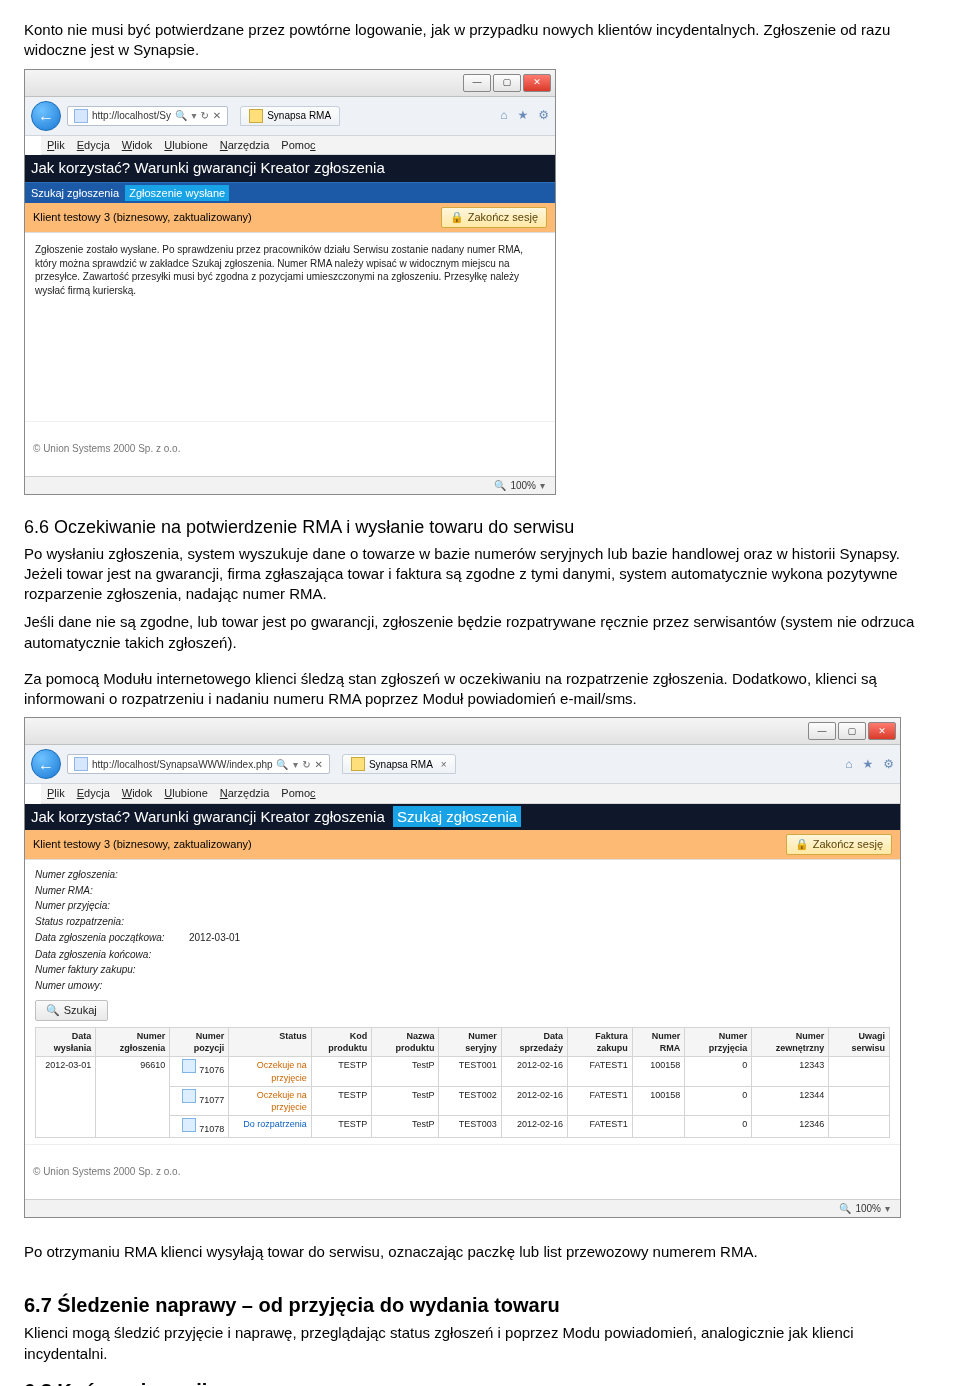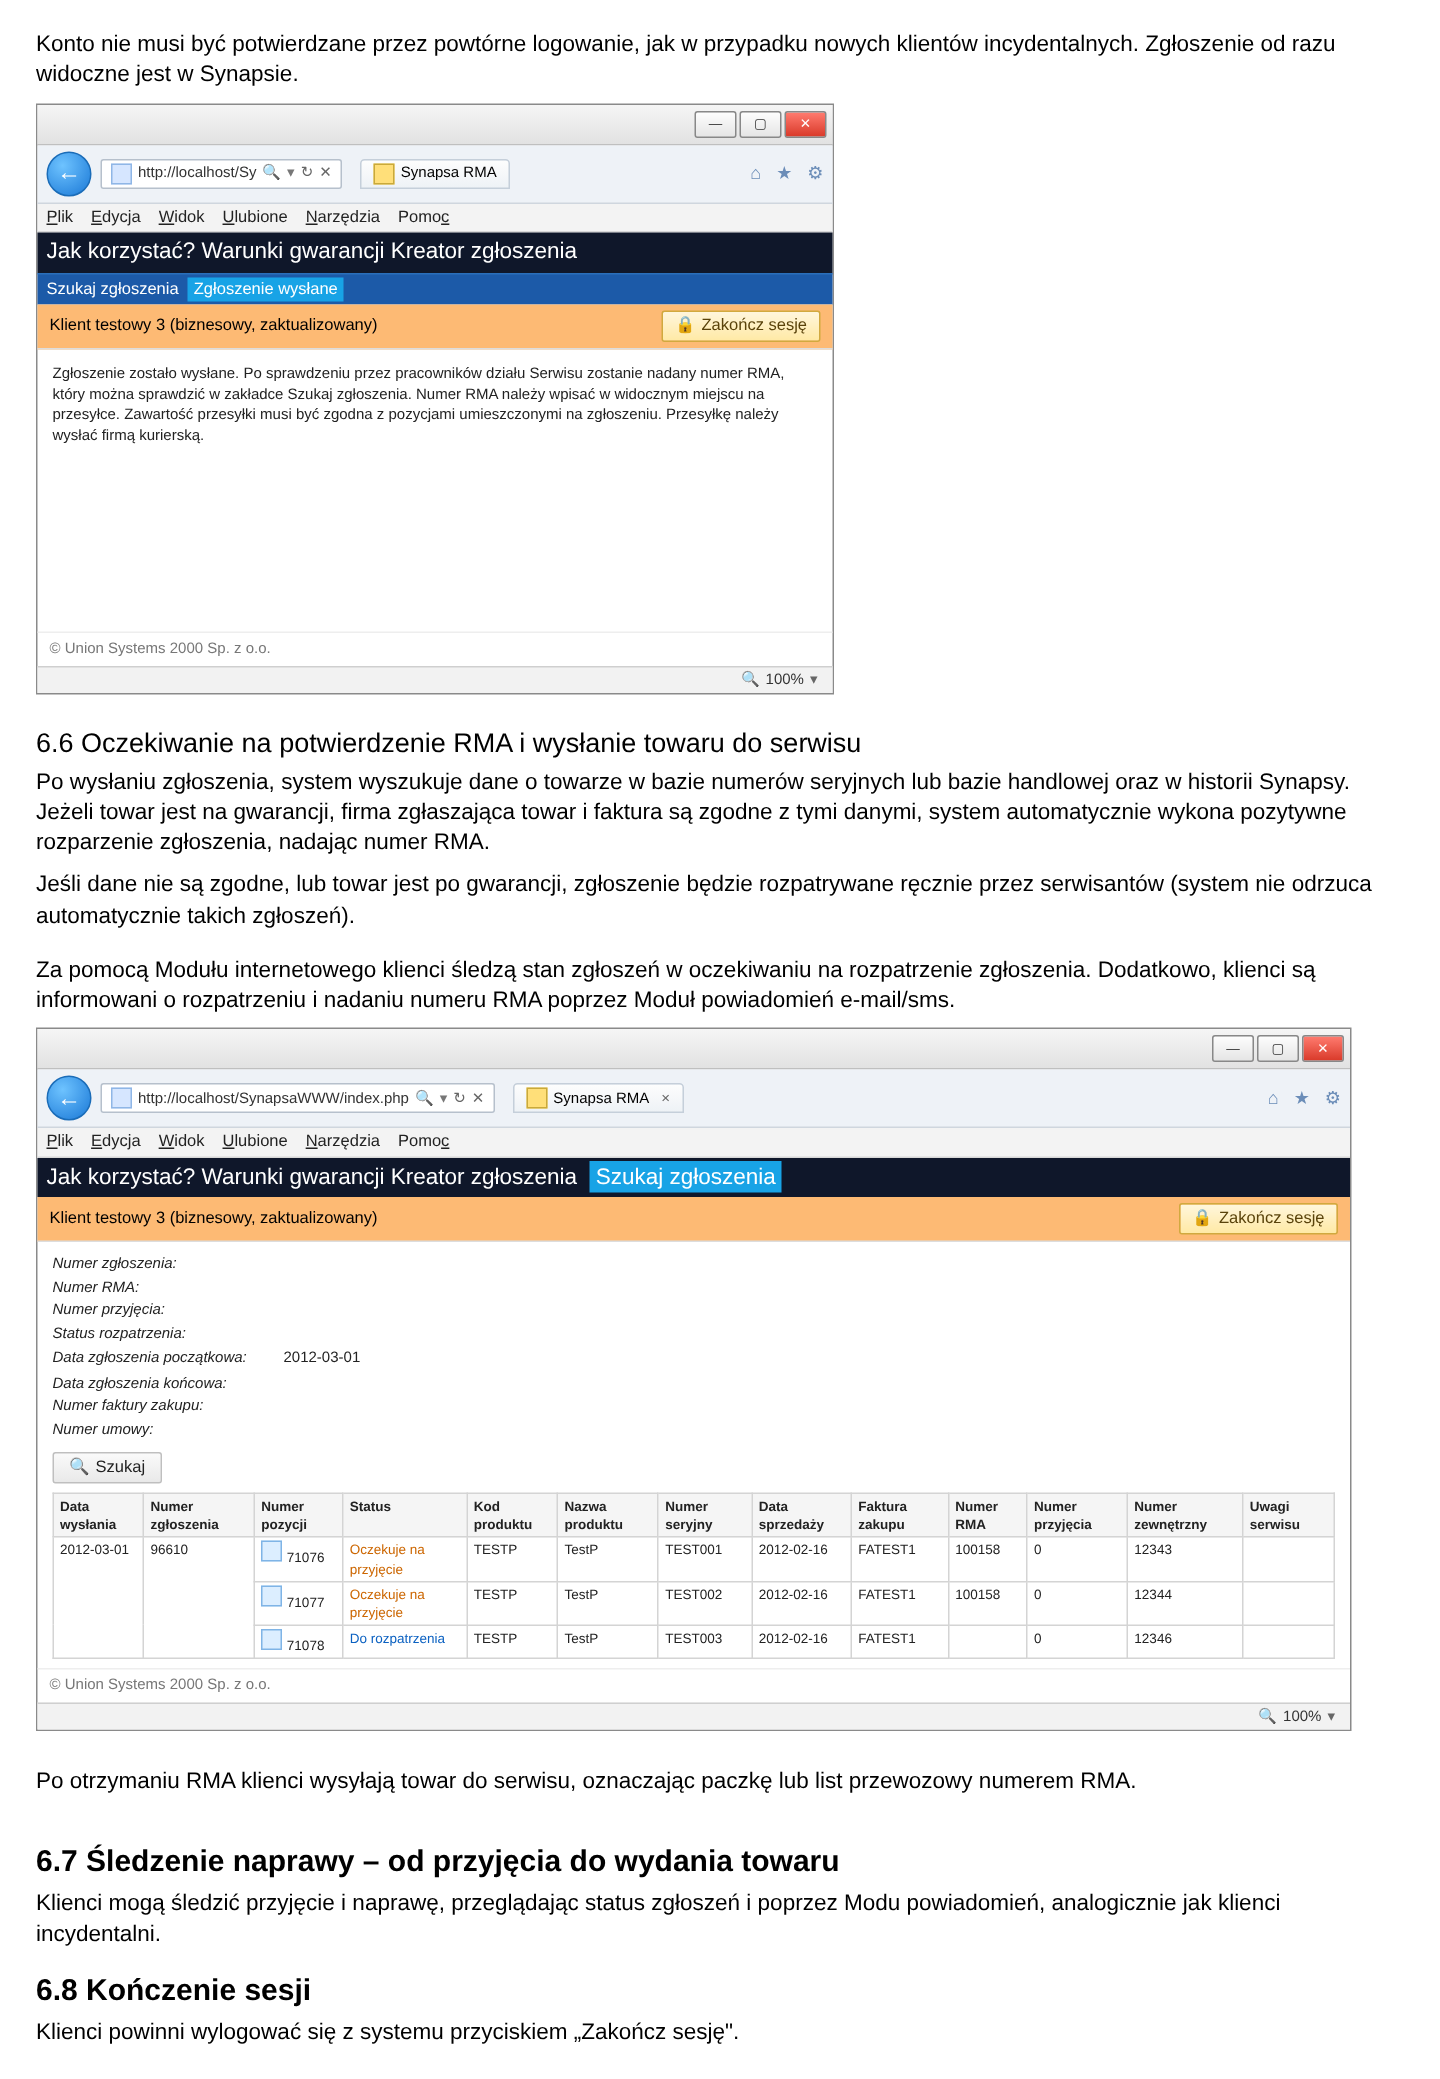--- a/index.html
+++ b/index.html
@@ -87,21 +87,21 @@
     padding:2px 8px;border-radius:3px 3px 0 0;font-size:10px;
   }
   .tab .favicon{width:12px;height:12px;background:#ffdf79;border:1px solid #c9a93b;}
   .tab-close{font-size:10px;color:#666;margin-left:4px;}
   .tab-tools {
     margin-left:auto;display:flex;gap:10px;color:#6b8db8;font-size:12px;
   }
   .ie-menu {
     background:#f3f3f3;border-bottom:1px solid #d7d7d7;
     padding:2px 6px;font-size:11px;color:#222;
-    display:flex;gap:12px;
+    display:flex;gap:12px;margin-left:16px;
   }
   .ie-menu span{cursor:default;}
   .ie-menu u{text-decoration:underline;}
   .nav1 {
     background:#0f172a;color:#fff;font-size:15px;
     padding:3px 6px;
   }
   .nav1 .active{background:#18a3e6;padding:2px 4px;}
   .nav2 {
     background:#1c5aa8;border-top:1px solid #2a6fba;color:#fff;font-size:11px;
@@ -114,38 +114,38 @@
     padding:4px 8px;font-size:11px;
   }
   .logout-btn {
     display:inline-flex;align-items:center;gap:4px;
     border:1px solid #d1a93f;background:linear-gradient(#fff6dc,#ffe9a5);
     padding:2px 8px;font-size:11px;border-radius:2px;color:#5a430b;
   }
   .logout-btn .lock-ico{color:#c79a2c;font-size:11px;}
   .content-area{padding:10px 10px 8px 10px;font-size:10px;color:#222;min-height:170px;}
   .content-area.wide{min-height:60px;padding:6px 10px;}
-  .copyright{font-size:10px;color:#777;padding:4px 8px;border-top:1px solid #eee;}
+  .copyright{font-size:10px;color:#777;padding:20px 8px;border-top:1px solid #eee;}
   .ie-status{
     border-top:1px solid #cfcfcf;background:#f2f2f2;
     display:flex;justify-content:flex-end;align-items:center;
     font-size:10px;color:#333;padding:2px 10px;gap:4px;
   }
   .mag-ico{font-size:10px;color:#6f93c3;}
   .form-row{display:flex;align-items:center;margin:2px 0;font-size:10px;}
   .form-row .lbl{width:150px;color:#222;font-style:italic;}
   .form-row .val{padding:1px 4px;border:0;background:transparent;font-size:10px;}
   .szukaj-btn{
     display:inline-flex;align-items:center;gap:4px;
     border:1px solid #bfbfbf;background:linear-gradient(#fafafa,#e9e9e9);
     padding:2px 10px;font-size:11px;margin:6px 0;border-radius:2px;
   }
   .szukaj-btn .mg{font-size:11px;color:#666;}
   table.result{border-collapse:collapse;width:100%;font-size:9px;color:#222;}
-  table.result th,table.result td{border:1px solid #d4d4d4;padding:2px 4px;text-align:left;vertical-align:top;}
+  table.result th,table.result td{border:1px solid #d4d4d4;padding:2px 4px;text-align:right;vertical-align:top;}
   table.result th{background:#f5f5f5;font-weight:bold;}
   .row-ico{display:inline-block;width:12px;height:12px;background:#dceeff;border:1px solid #7fb4e6;margin-right:3px;}
   .status-orange{color:#cc6600;}
   .status-blue{color:#0b61c1;}
   .spacer{height:24px;}
 </style>
 </head>
 <body>
 
 <p class="para">Konto nie musi być potwierdzane przez powtórne logowanie, jak w przypadku nowych klientów incydentalnych. Zgłoszenie od razu widoczne jest w Synapsie.</p>

